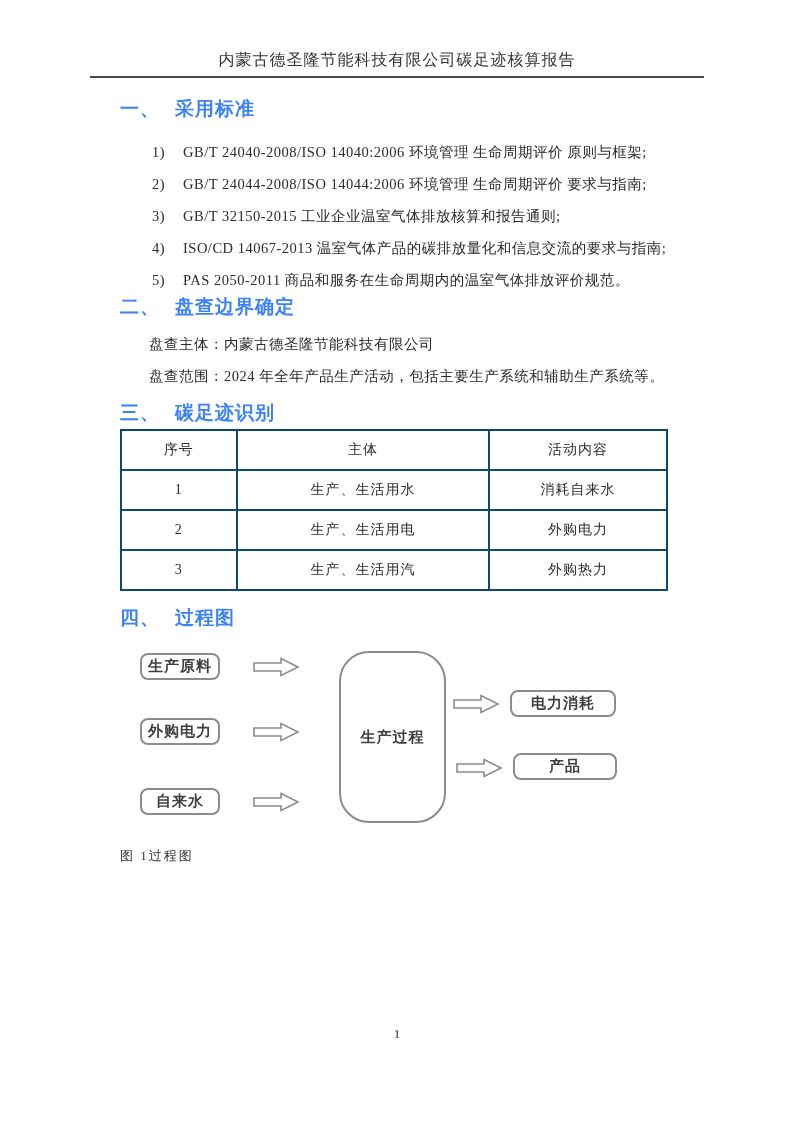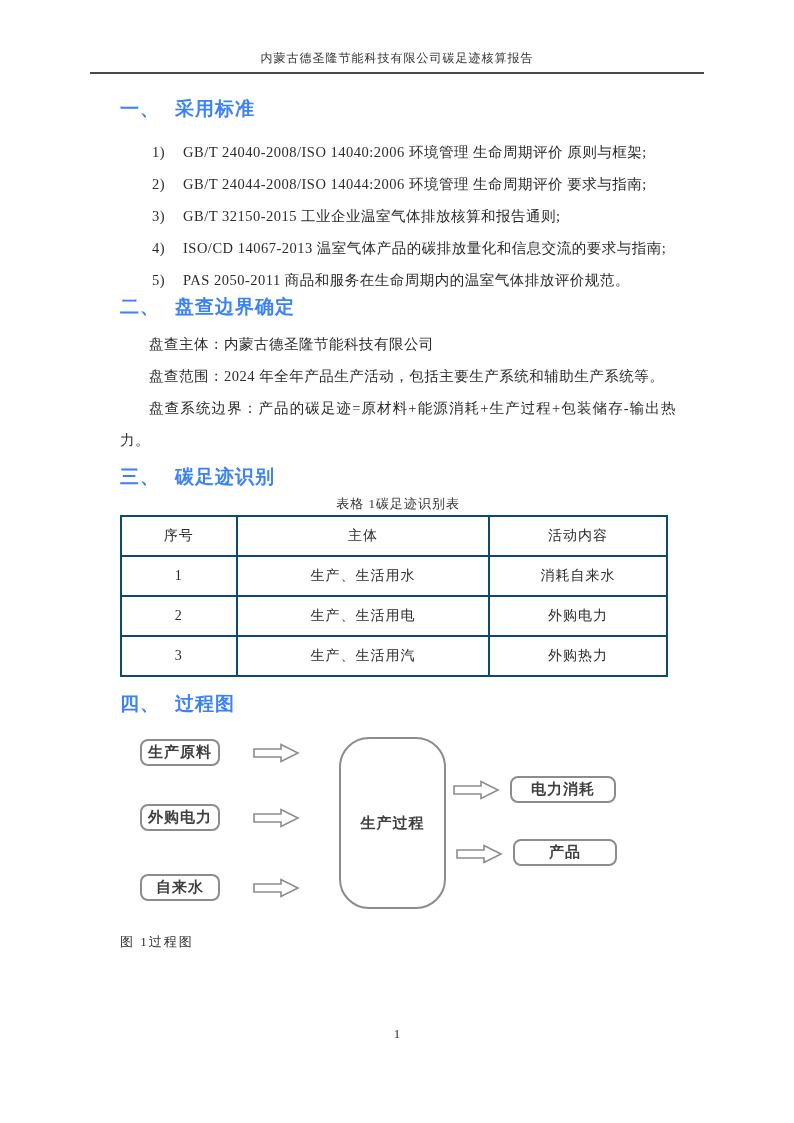--- a/index.html
+++ b/index.html
@@ -9,21 +9,21 @@
     margin: 0 auto;
     background: #ffffff;
     font-family: "Liberation Serif", serif;
     color: #2b2b2b;
     overflow: hidden;
   }
   .header {
     position: absolute;
     top: 50px; left: 90px; width: 614px;
     text-align: center;
-    font-size: 12px;
+    font-size: 16px;
     letter-spacing: 1px;
     color: #333;
     padding-bottom: 5px;
     border-bottom: 2px solid #4a4a4a;
   }
   .content { position: absolute; left: 120px; top: 96px; width: 556px; }
   .sec-heading {
     margin: 0;
     font-family: "Liberation Sans", sans-serif;
     font-size: 19px;
@@ -141,25 +141,23 @@
       <div class="std-item"><span class="std-num">2)</span><span>GB/T 24044-2008/ISO 14044:2006 环境管理 生命周期评价 要求与指南;</span></div>
       <div class="std-item"><span class="std-num">3)</span><span>GB/T 32150-2015 工业企业温室气体排放核算和报告通则;</span></div>
       <div class="std-item"><span class="std-num">4)</span><span>ISO/CD 14067-2013 温室气体产品的碳排放量化和信息交流的要求与指南;</span></div>
       <div class="std-item"><span class="std-num">5)</span><span>PAS 2050-2011 商品和服务在生命周期内的温室气体排放评价规范。</span></div>
     </div>
 
     <h1 class="sec-heading h2"><span class="sec-num">二、</span><span>盘查边界确定</span></h1>
 
     <p class="para p1">盘查主体：内蒙古德圣隆节能科技有限公司</p>
     <p class="para">盘查范围：2024 年全年产品生产活动，包括主要生产系统和辅助生产系统等。</p>
-    <p class="para">盘查系统边界：产品的碳足迹=原材料+能源消耗+生产过程+包装储存-输出热力。</p>
 
     <h1 class="sec-heading h3"><span class="sec-num">三、</span><span>碳足迹识别</span></h1>
 
-    <div class="tbl-caption">表格 1碳足迹识别表</div>
 
     <table class="id-table">
       <tbody>
           <tr>
         <td class="col1">序号</td>
         <td class="col2">主体</td>
         <td class="col3">活动内容</td>
       </tr>
       <tr>
         <td>1</td>

